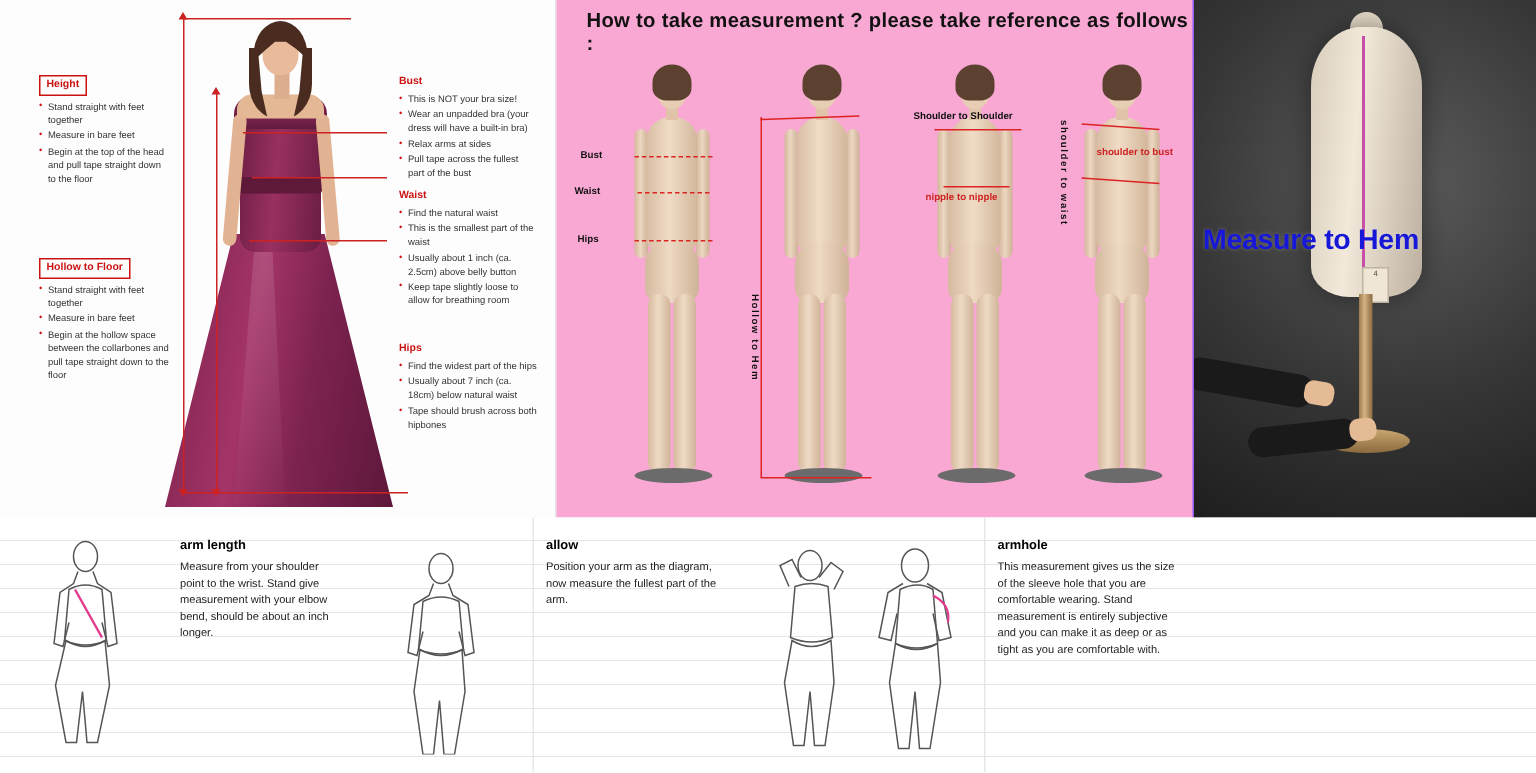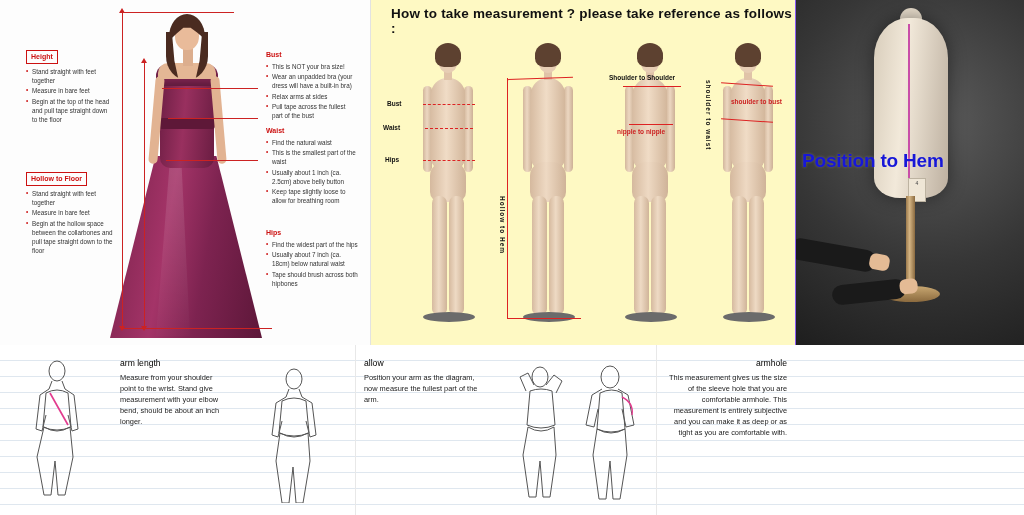--- a/index.html
+++ b/index.html
@@ -168,21 +168,21 @@
     font-size: 7px;
     padding: 1px 4px;
     margin-bottom: 3px;
   }
 
   
   .panel-measure {
     position: absolute;
     left: 371px; top: 0;
     width: 424px; height: 345px;
-    background: #fef9c3;
+    background: #f9a8d4;
     border-right: 6px solid #8b5cf6;
     overflow: hidden;
   }
   .measure-title {
     position: absolute;
     left: 20px; top: 6px;
     font-size: 13.5px;
     font-weight: bold;
     color: #111;
     letter-spacing: .2px;
@@ -365,21 +365,21 @@
   .cell-biceps { position: absolute; left: 356px; top: 0; width: 300px; height: 170px; border-right: 1px solid #e8e8e8;}
   .cell-armhole { position: absolute; left: 657px; top: 0; width: 137px; height: 170px;}
   .note {
     position: absolute;
     font-size: 7.4px;
     color: #222;
     line-height: 1.5;
   }
   .note .n-title {
     display: block;
-    font-weight: normal;
+    font-weight: bold;
     font-size: 8.6px;
     margin-bottom: 2px;
     color: #000;
   }
 
   
   .fig {
     position: absolute;
   }
   .fig svg { display: block; }
@@ -545,21 +545,21 @@
   <div class="panel-form">
     <div class="form-bg"></div>
     <div class="form-neck"></div>
     <div class="form-body"></div>
     <div class="tape-line"></div>
     <div class="form-tag">4</div>
     <div class="form-pole"></div>
     <div class="form-foot"></div>
     <div class="hand1"></div>
     <div class="hand2"></div>
-    <div class="shoulder-hem-label">Position to Hem</div>
+    <div class="shoulder-hem-label">Measure to Hem</div>
   </div>
 
   <div class="bottom">
     <div class="ruled"></div>
 
     <div class="cell-arm">
       <div class="fig" style="left:22px; top:14px;">
         <svg width="70" height="140" viewBox="0 0 70 140">
           <g fill="none" stroke="#555" stroke-width="1">
             <ellipse cx="35" cy="12" rx="8" ry="10"></ellipse>
@@ -612,21 +612,21 @@
             <path d="M46 26 L56 32 L62 62 L54 64 L50 46"></path>
             <path d="M28 30 q12 -6 22 0 l3 36 q-14 6 -28 0 z"></path>
             <path d="M25 66 q14 8 28 0 l2 26 -7 44 -7 0 -3 -38 -4 38 -7 0 -6 -44 z"></path>
           </g>
           <path d="M50 34 q12 6 10 18" stroke="#e23b8e" stroke-width="1.4" fill="none"></path>
         </svg>
       </div>
     </div>
 
     <div class="cell-armhole">
-      <div class="note" style="left:8px; top:12px; width:122px;text-align:right;">
+      <div class="note" style="left:8px; top:12px; width:122px;">
         <span class="n-title">armhole</span>
-        <span>This measurement gives us the size of the sleeve hole that you are comfortable armhole. This measurement is entirely subjective and you can make it as deep or as tight as you are comfortable with.</span>
+        <span>This measurement gives us the size of the sleeve hole that you are comfortable wearing. Stand measurement is entirely subjective and you can make it as deep or as tight as you are comfortable with.</span>
       </div>
     </div>
 
   </div>
 
 </div>
 
 </body></html>

